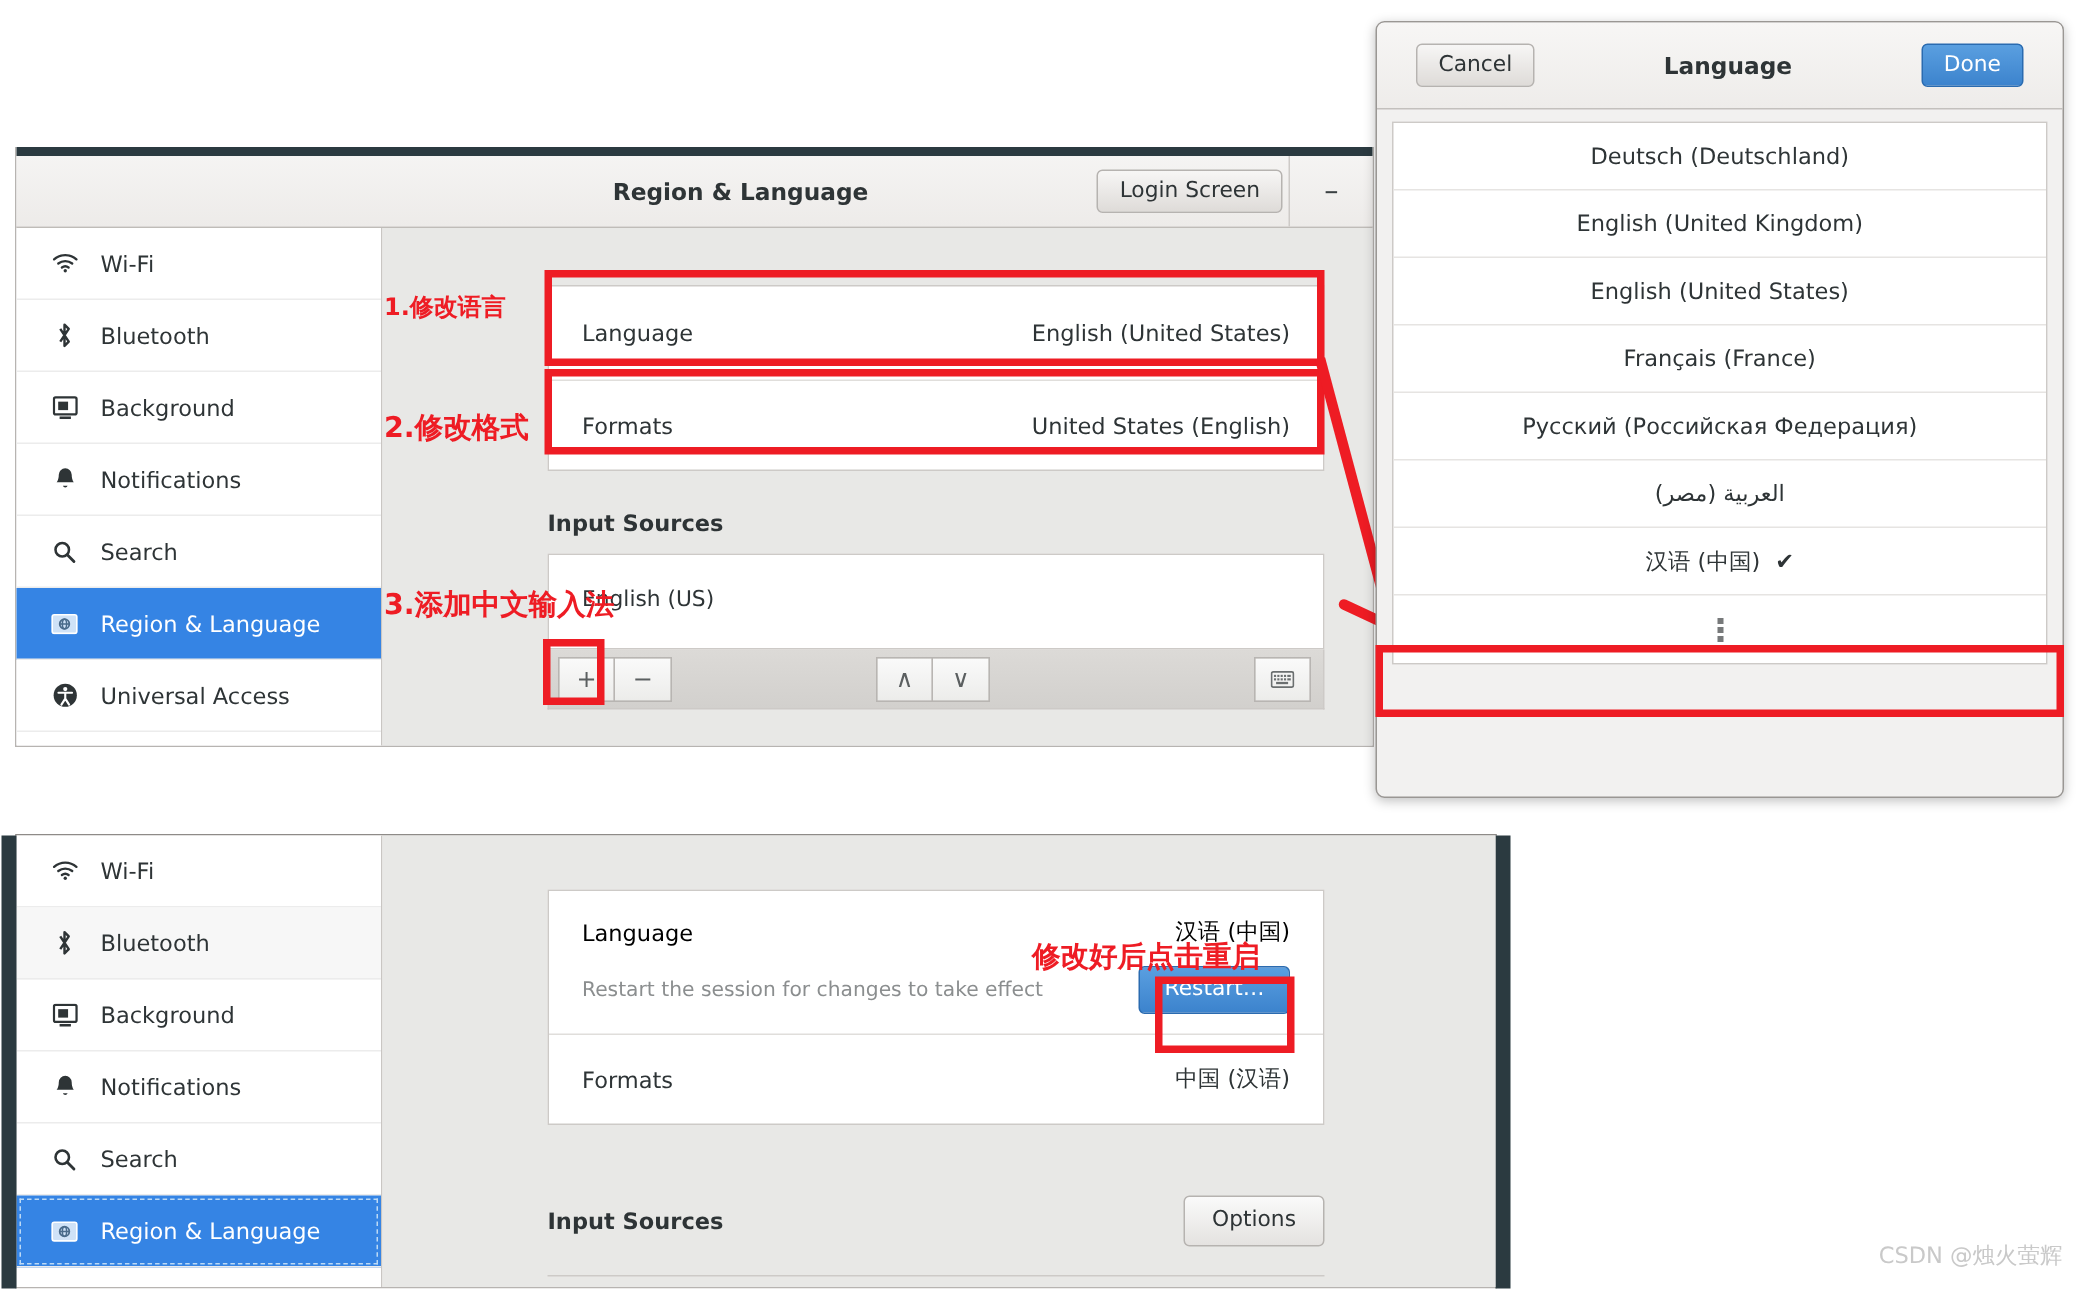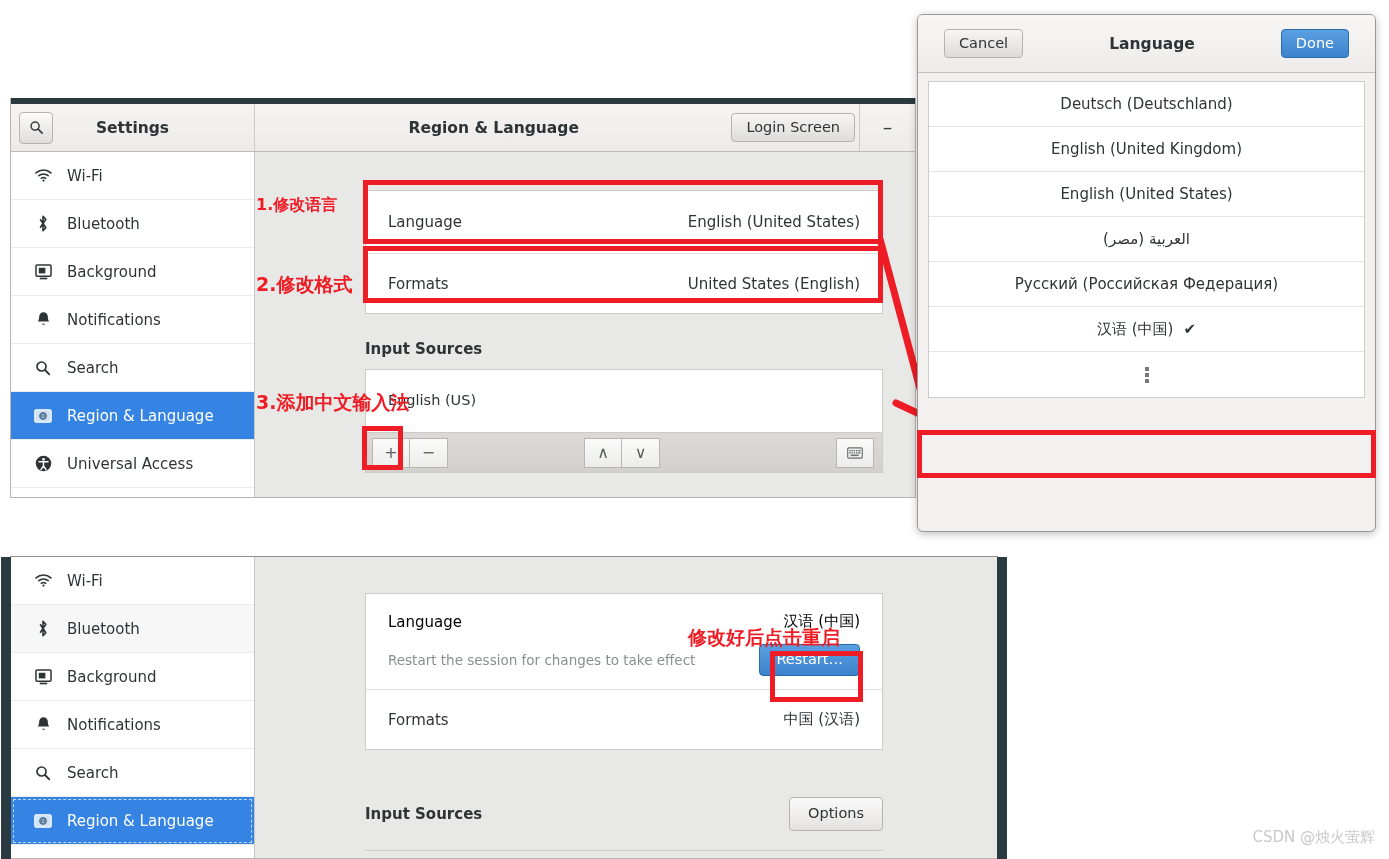--- a/index.html
+++ b/index.html
@@ -151,29 +151,20 @@
 </style>
 </head>
 <body>
 
 <div id="stage">
 
   <div class="win" id="topwin">
     <div class="titlebar">
       <div class="topstrip"></div>
 
-      <div class="tb-left">
-        <div class="search-btn">
-          <svg width="15" height="15" viewBox="0 0 16 16">
-            <circle cx="6.5" cy="6.5" r="4.3" fill="none" stroke="#3a4042" stroke-width="1.6"></circle>
-            <line x1="9.8" y1="9.8" x2="14" y2="14" stroke="#3a4042" stroke-width="1.8" stroke-linecap="round"></line>
-          </svg>
-        </div>
-        <div class="hdr-title settings-title">Settings</div>
-      </div>
 
       <div class="tb-right">
         <div class="hdr-title region-title">Region &amp; Language</div>
         <div class="btn flat login-btn">Login Screen</div>
         <div class="minbtn">–</div>
       </div>
     </div>
 
     <div class="body-row">
 
@@ -324,24 +315,27 @@
       <div class="langrow">
           <span>Deutsch (Deutschland)</span>
         </div>
       <div class="langrow">
           <span>English (United Kingdom)</span>
         </div>
       <div class="langrow">
           <span>English (United States)</span>
         </div>
       <div class="langrow">
+          <span>Français (France)</span>
+        </div>
+      <div class="langrow">
+          <span>Русский (Российская Федерация)</span>
+        </div>
+      <div class="langrow">
           <span>العربية (مصر)</span>
-        </div>
-      <div class="langrow">
-          <span>Русский (Российская Федерация)</span>
         </div>
       <div class="langrow">
         <span>汉语 (中国)</span>
         <span>✔</span>
       </div>
       <div class="langrow">
         <span class="dots">
             <span></span>
             <span></span>
             <span></span>

